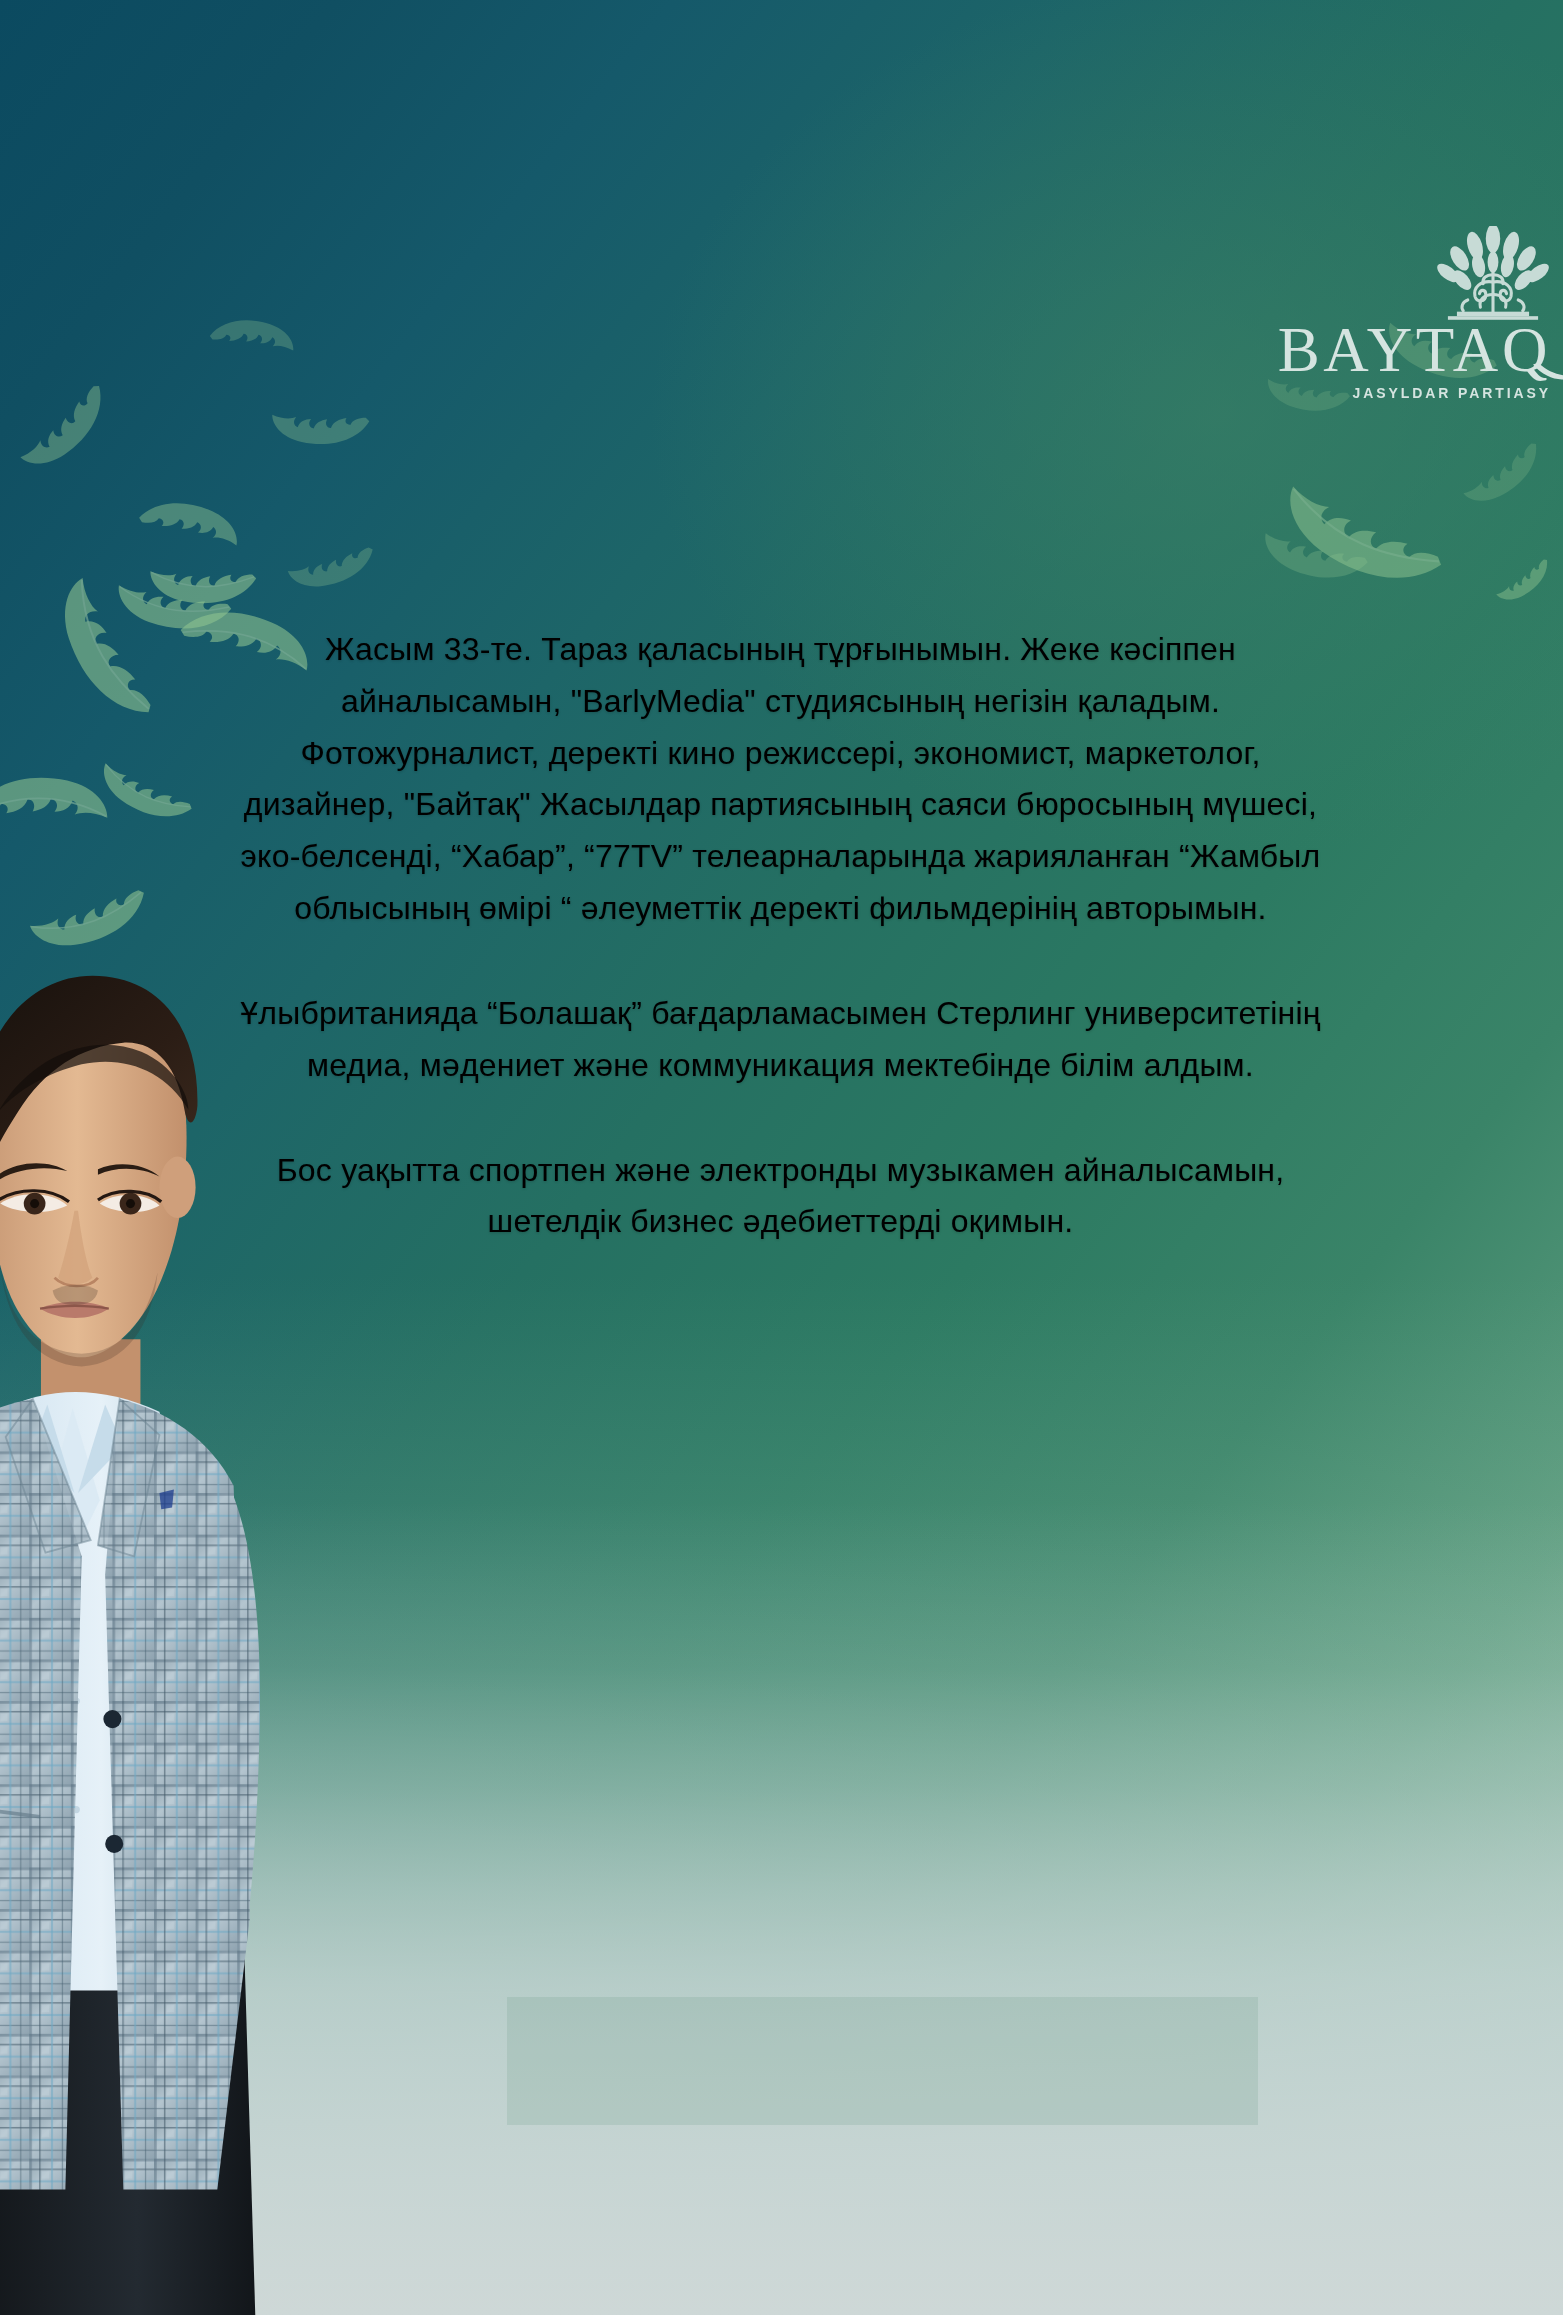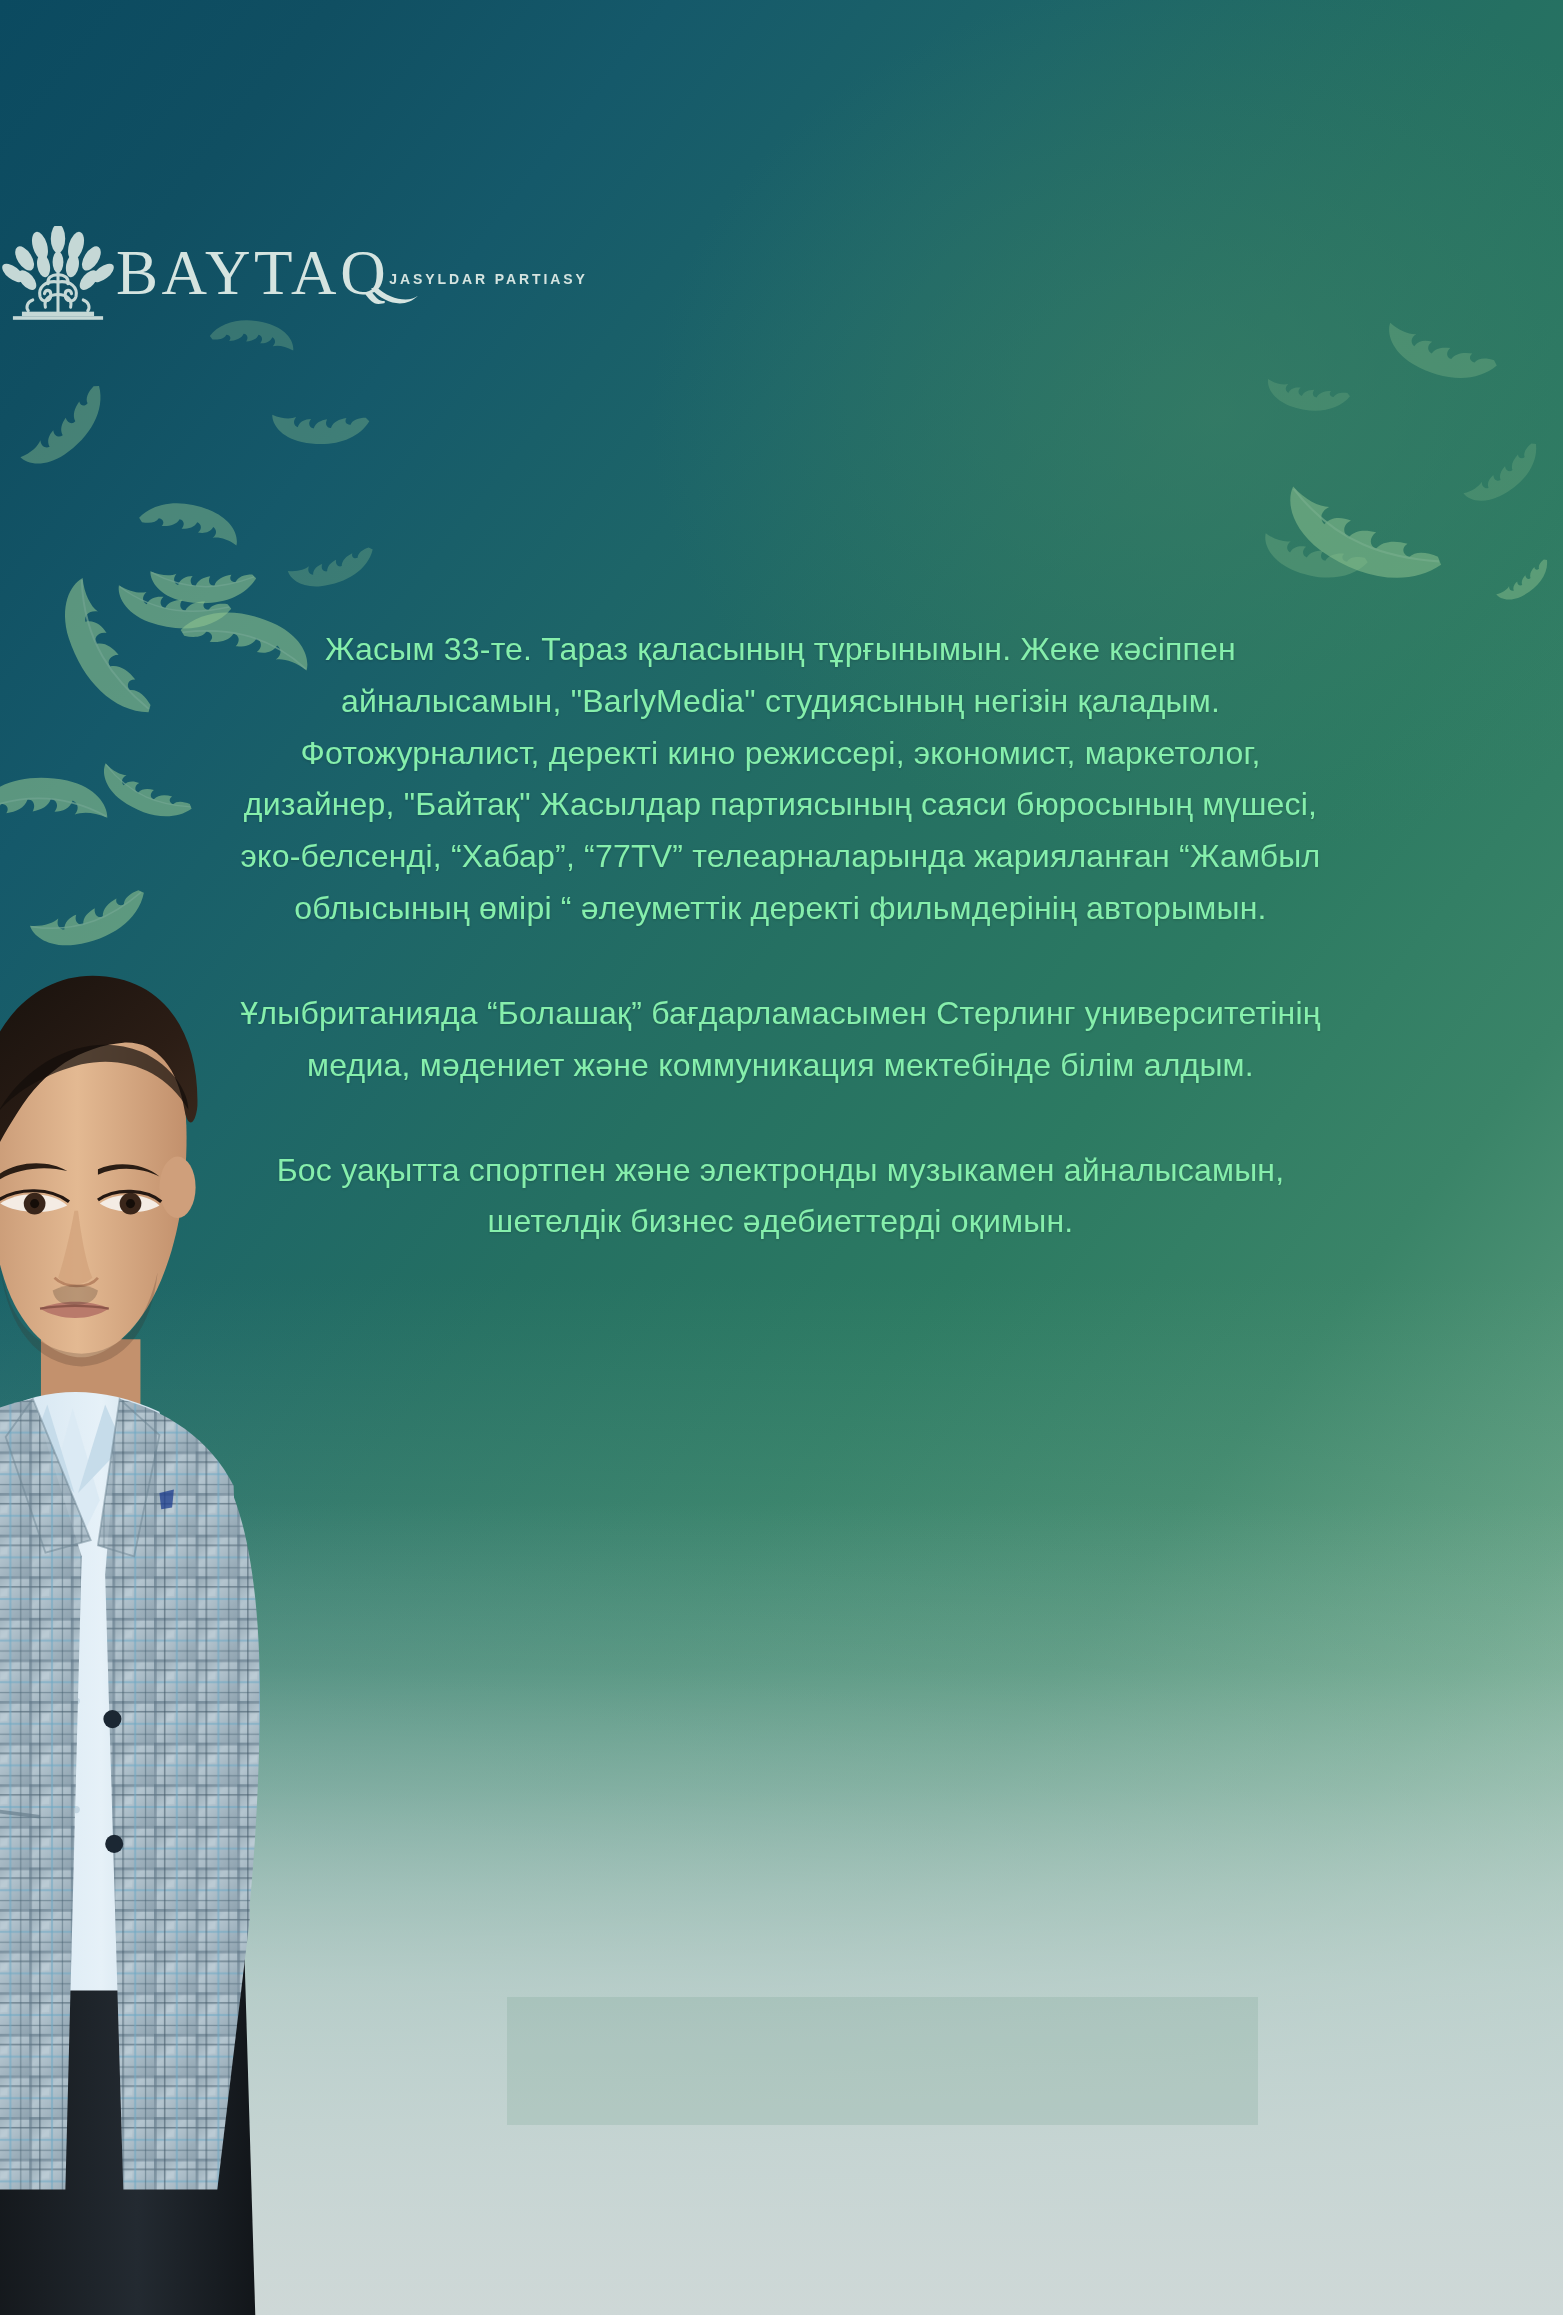--- a/index.html
+++ b/index.html
@@ -66,21 +66,22 @@
     pointer-events:none;
   }
   .person svg{ display:block; width:100%; height:100%; }
 
   
   .logo{
     position:absolute;
     left:0; right:12px;
     top:226px;
     display:flex;
-    align-items:center;
+    flex-direction:column;
+    align-items:flex-end;
     pointer-events:none;
   }
   .logo-mark{ width:116px; height:101px; opacity:0.92; }
   .logo-mark svg{ display:block; width:100%; height:100%; }
   .logo-word{
     font-family:"Liberation Serif", serif;
     font-size:63px;
     letter-spacing:3.6px;
     color:#d5e4e0;
     line-height:0.92;
@@ -102,21 +103,21 @@
     margin-top:5.4px;
   }
 
   
   .copy{
     position:absolute;
     left:231px;
     top:624px;
     width:1099px;
     text-align:center;
-    color:#86efac;
+    color:#000000;
     font-size:32px;
     line-height:1.62;
     letter-spacing:0.2px;
     text-shadow:0 0.9px 2.7px rgba(0,0,0,0.18);
   }
   .copy p{ margin:0; }
   .copy p + p{ margin-top:53px; }
   .p-langs{ margin-top:52px !important; }
 </style>
 </head>

